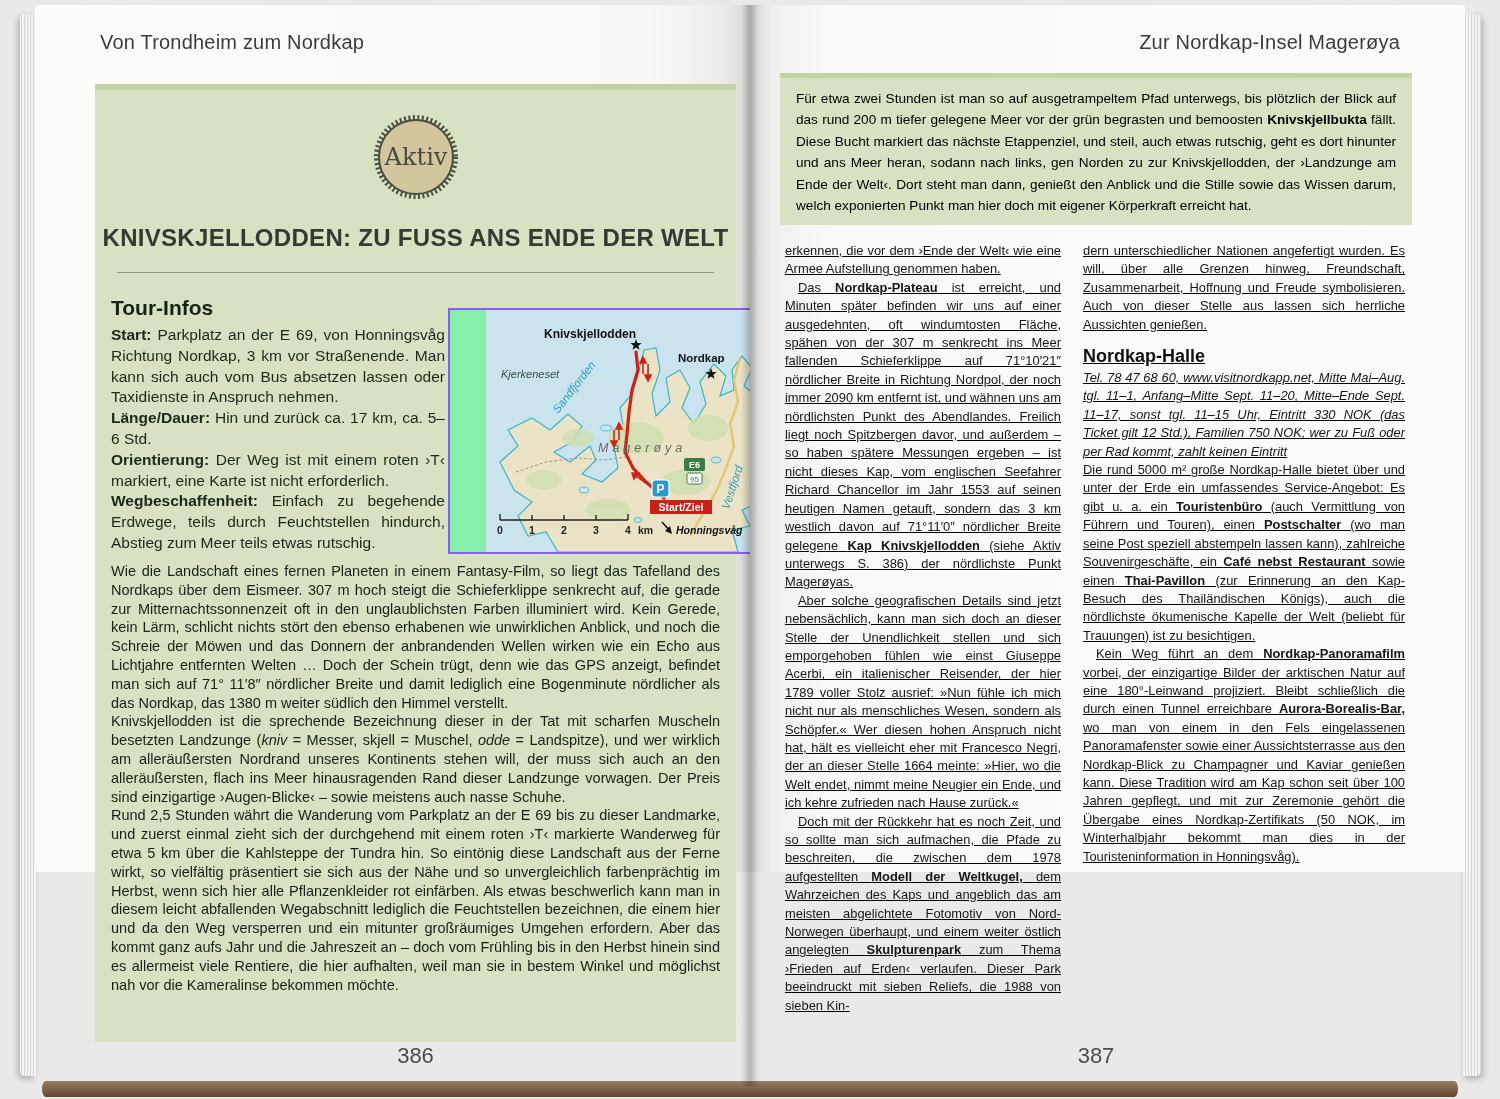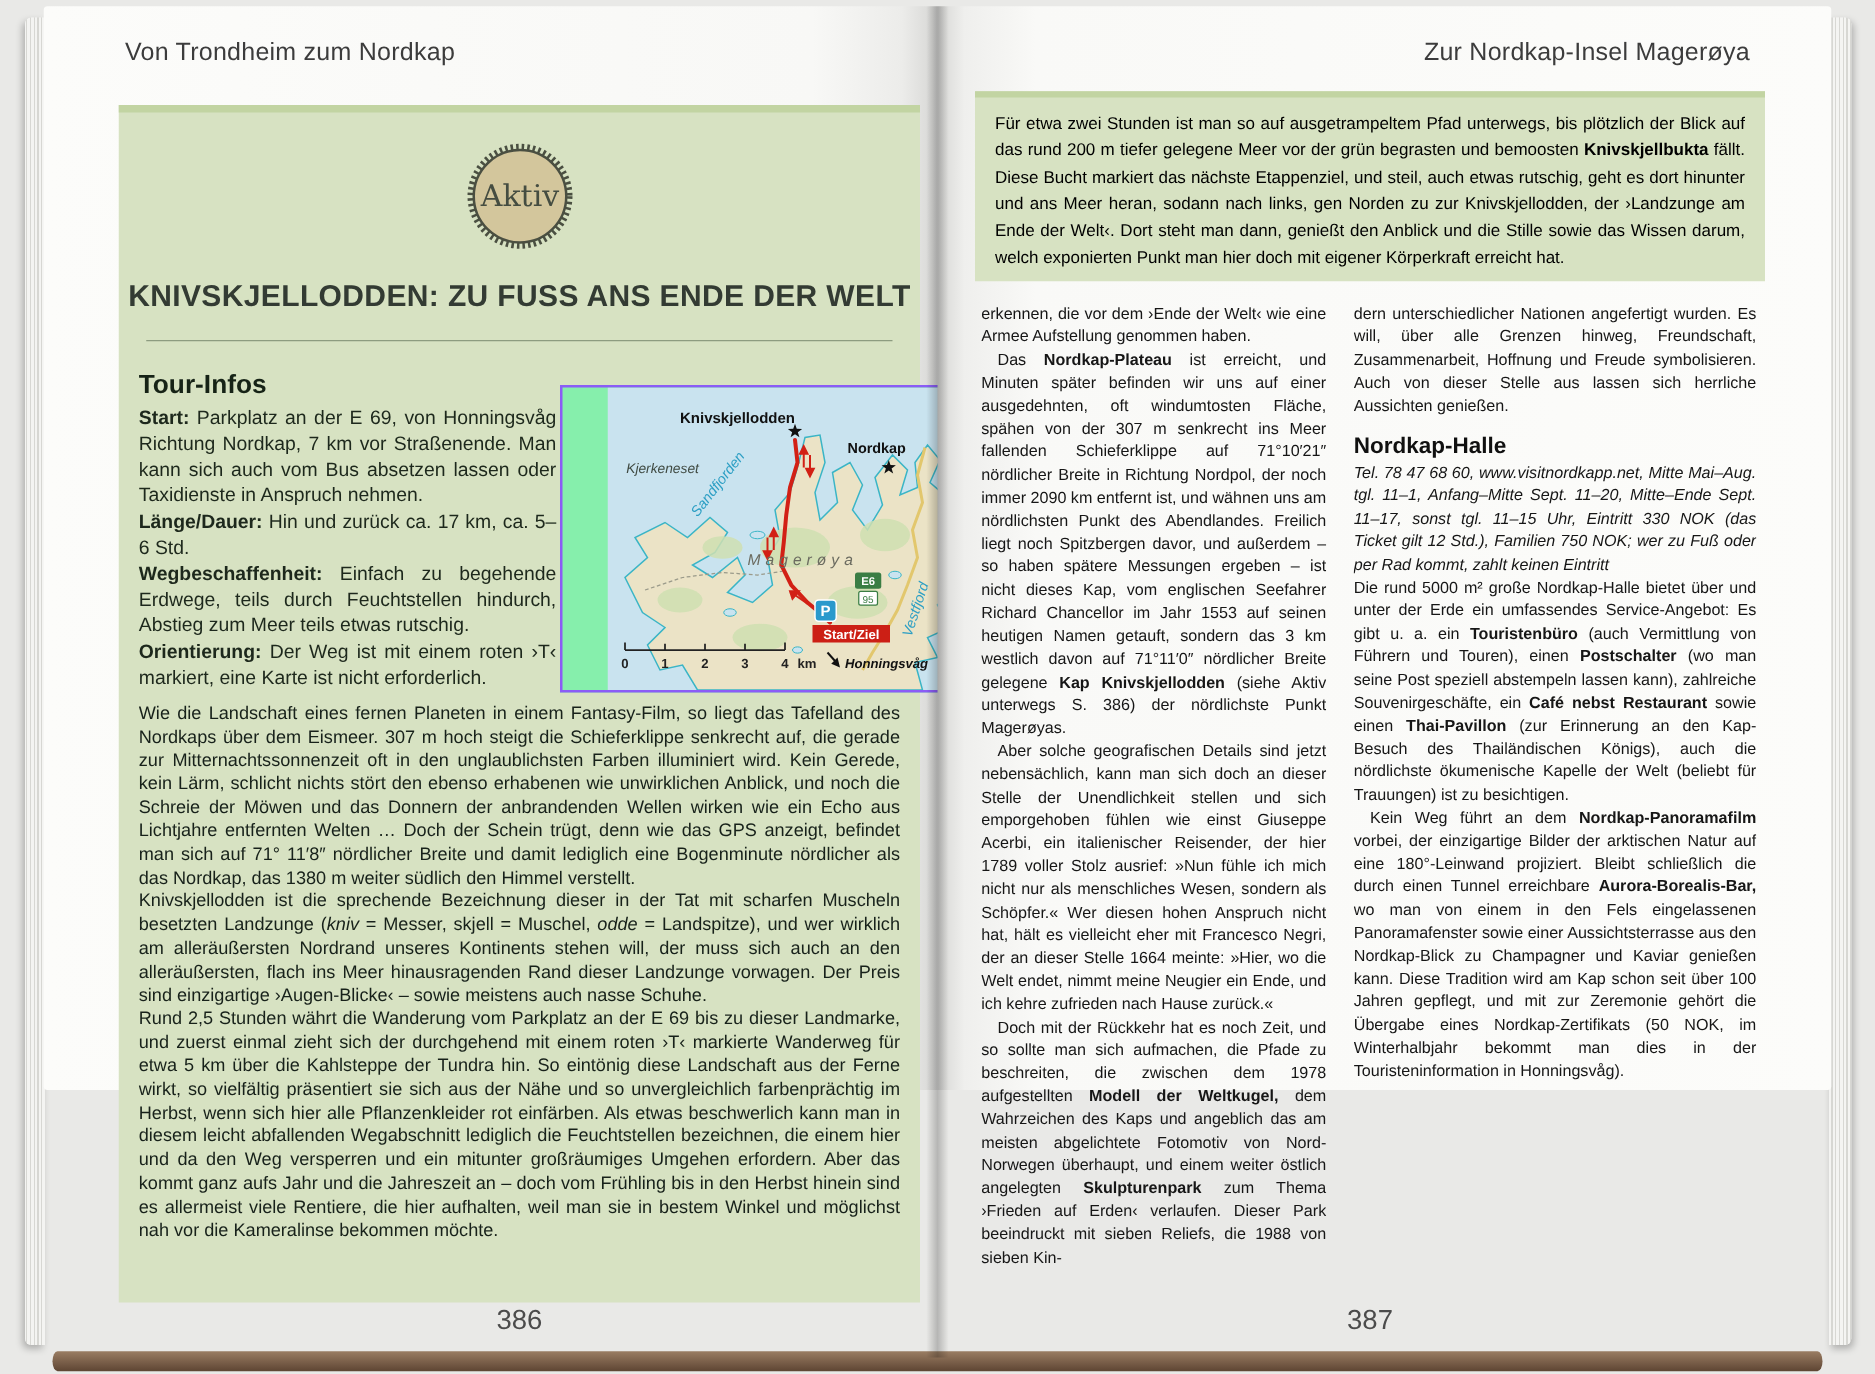--- a/index.html
+++ b/index.html
@@ -45,21 +45,21 @@
   .map-frame { position:absolute; left:353px; top:218px; width:287px; height:242px;
                border:2px solid #8b5cf6; box-sizing:content-box; background:#86efac;padding-left:36px; }
   .lp-body { position:absolute; left:16px; right:16px; top:472px; height:478px; overflow:hidden; }
   .lp-body p { margin:0; font-size:14.5px; line-height:18.8px; text-align:justify; color:#17211a; }
   
   .green-box-right { position:absolute; left:30px; top:68px; width:632px; height:152px;
                      background:#d7e2c2; border-top:5px solid #c2d4a2;
                      box-sizing:border-box; padding:10px 16px; overflow:hidden; }
   .green-box-right p { margin:0; font-size:13.6px; line-height:21.4px; text-align:justify; color:#000000; }
   .rp-cols { position:absolute; left:35px; top:237px; width:620px; height:800px; display:flex; gap:22px; }
-  .col { overflow:hidden; height:800px; }
+  .col { overflow:hidden; height:800px;text-decoration:underline; }
   .col1 { width:276px; }
   .col2 { width:322px; }
   .col p { margin:0; font-size:12.9px; line-height:18.4px; text-align:justify; color:#161616; }
   .col p.ind { text-indent:13px; }
   .col h3 { margin:12px 0 2px 0; font-size:18px; color:#101010; }
   .col .info-italic { font-style:italic; }
   b, .rich-b { font-weight:700; }
   .rich-i { font-style:italic; }
   
   .map-frame text { font-family:"Liberation Sans", sans-serif; }
@@ -82,24 +82,24 @@
           <circle cx="45" cy="45" r="37" fill="#d3c69c" stroke="#4a4f41" stroke-width="2"></circle>
           <text x="45" y="53" text-anchor="middle" font-family="DejaVu Serif, serif" font-size="24" fill="#454d41">Aktiv</text>
         </svg>
       </div>
 
       <h1 class="box-title">KNIVSKJELLODDEN: ZU FUSS ANS ENDE DER WELT</h1>
       <div class="title-rule"></div>
 
       <div class="tour">
         <h2>Tour-Infos</h2>
-        <p><b>Start:</b><span> Parkplatz an der E 69, von Honningsvåg Richtung Nordkap, 7 km vor Straßenende. Man kann sich auch vom Bus absetzen lassen oder Taxidienste in Anspruch nehmen.</span></p>
+        <p><b>Start:</b><span> Parkplatz an der E 69, von Honningsvåg Richtung Nordkap, 3 km vor Straßenende. Man kann sich auch vom Bus absetzen lassen oder Taxidienste in Anspruch nehmen.</span></p>
         <p><b>Länge/Dauer:</b><span> Hin und zurück ca. 17 km, ca. 5–6 Std.</span></p>
+        <p><b>Orientierung:</b><span> Der Weg ist mit einem roten ›T‹ markiert, eine Karte ist nicht erforderlich.</span></p>
         <p><b>Wegbeschaffenheit:</b><span> Einfach zu begehende Erdwege, teils durch Feuchtstellen hindurch, Abstieg zum Meer teils etwas rutschig.</span></p>
-        <p><b>Orientierung:</b><span> Der Weg ist mit einem roten ›T‹ markiert, eine Karte ist nicht erforderlich.</span></p>
       </div>
 
       <div class="map-frame">
         <svg width="287" height="242" viewBox="0 0 287 242">
           <rect x="0" y="0" width="287" height="242" fill="#c9e3ef"></rect>
 
           <path d="M 72 242 L 60 222 L 42 226 L 32 206 L 46 192 L 28 180 L 14 152 L 32 136 L 22 120 L 46 108 L 64 120 L 82 104 L 96 116 L 86 132 L 68 142 L 84 152 L 104 136 L 110 150 L 96 164 L 116 172 L 132 158 L 128 136 L 138 120 L 134 98 L 146 84 L 152 64 L 158 40 L 170 38 L 174 60 L 166 84 L 170 106 L 184 92 L 180 68 L 194 60 L 204 78 L 196 98 L 208 114 L 220 94 L 214 72 L 228 54 L 240 66 L 234 86 L 248 80 L 246 60 L 256 46 L 266 58 L 258 76 L 272 88 L 284 80 L 287 98 L 274 112 L 282 130 L 268 144 L 278 160 L 264 174 L 274 192 L 256 200 L 264 216 L 246 220 L 252 242 Z" fill="#ebe3c6" stroke="#3ab5c6" stroke-width="1.2"></path>
 
           <g fill="#cfe0b2" opacity="0.85">
             <ellipse cx="150" cy="128" rx="28" ry="16"></ellipse>

